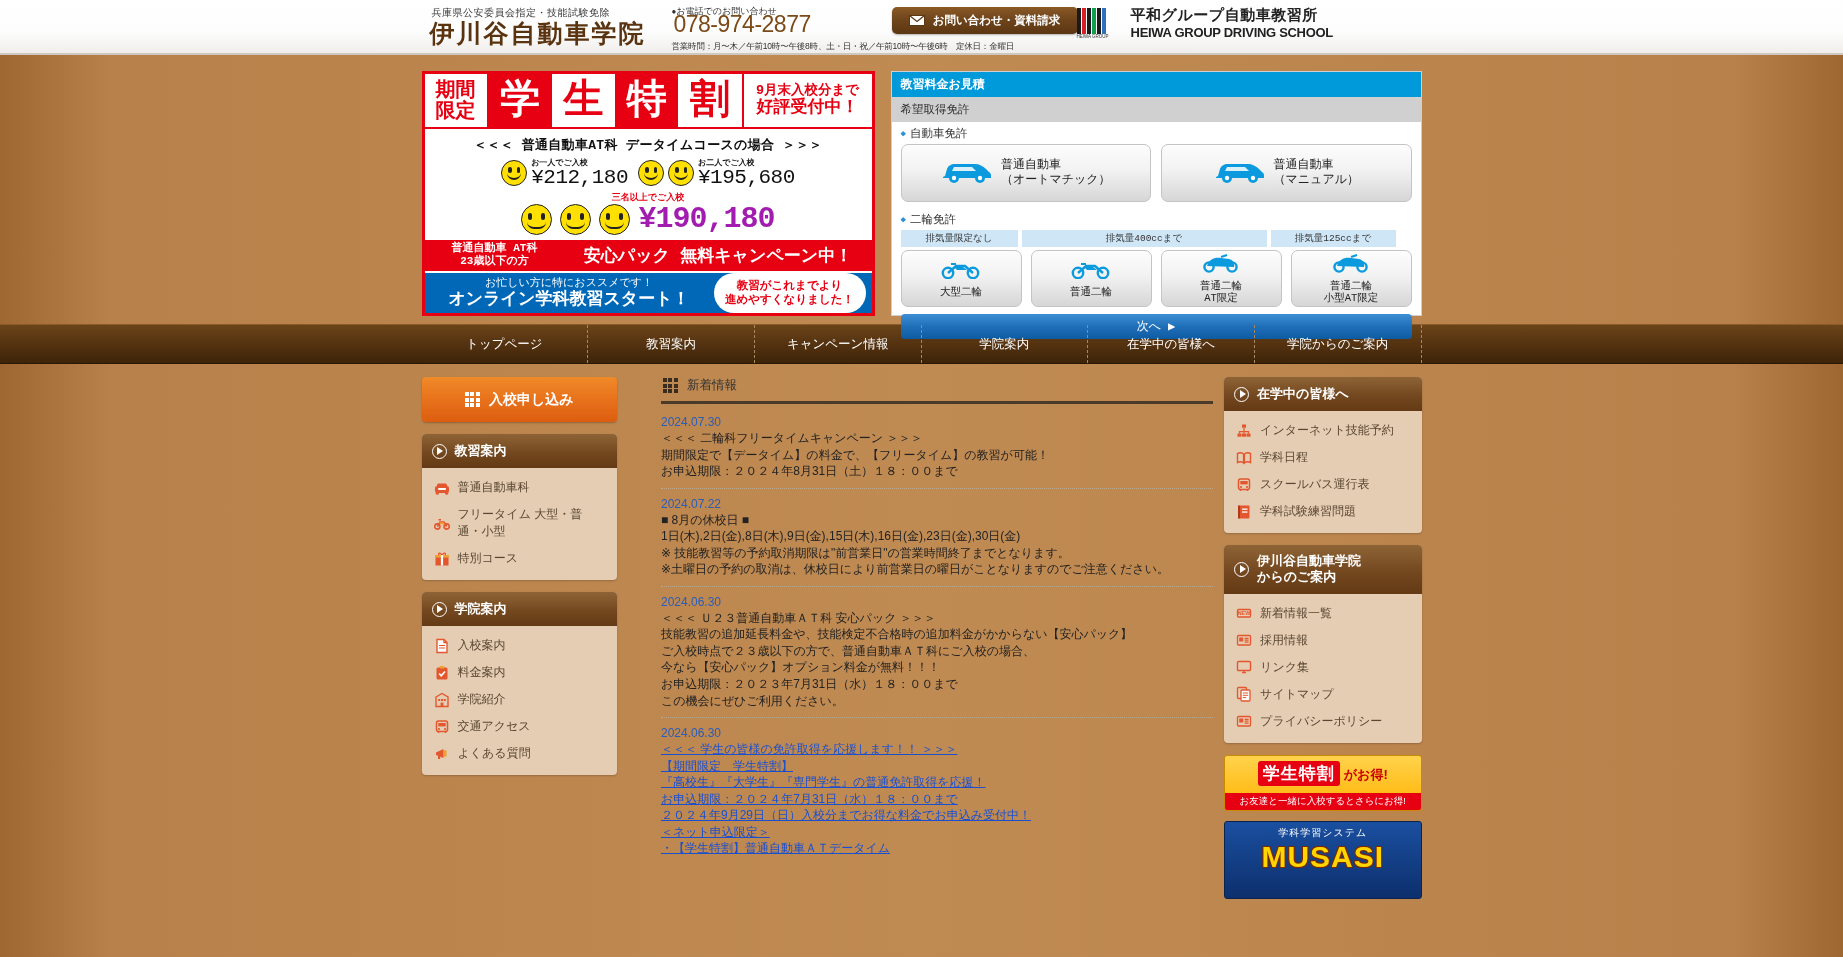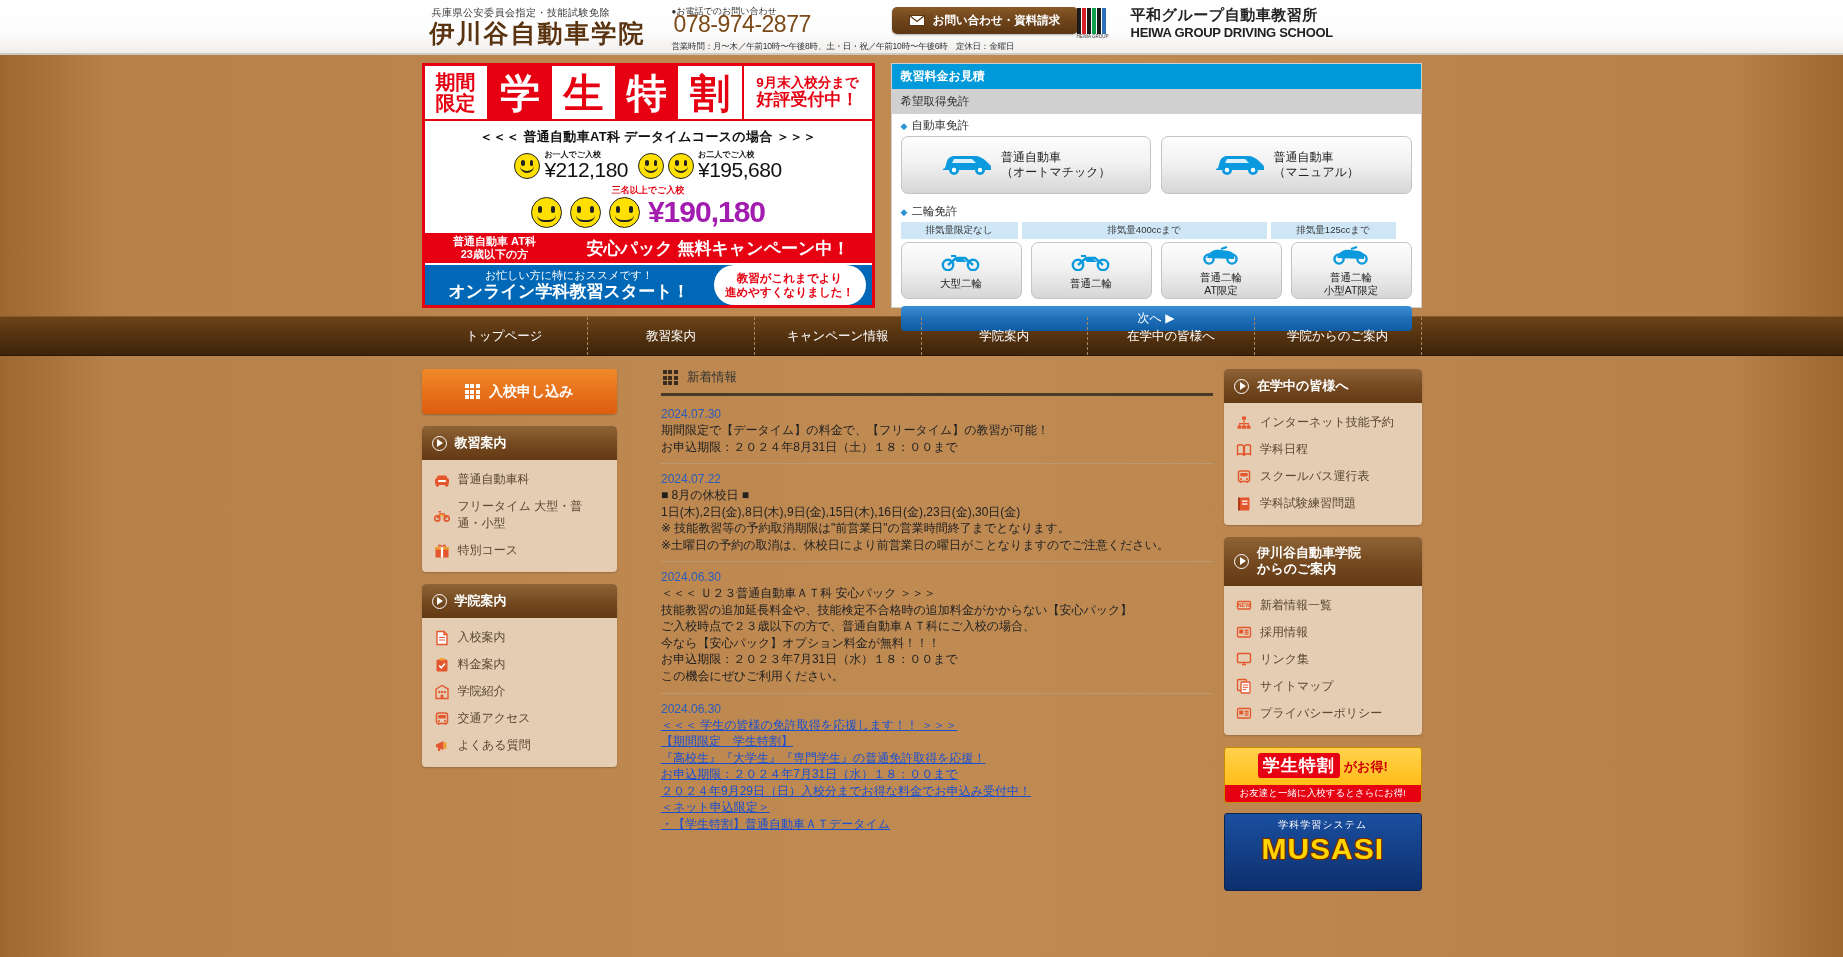--- a/index.html
+++ b/index.html
@@ -68,22 +68,22 @@
     display: flex; align-items: center; gap: 22px; white-space: nowrap;
   }
   .h-group-logo { display:flex; align-items:flex-end; gap:1px; }
   .h-group-logo i { display:block; width:4px; }
   .h-group-text .l1 { font-size: 15px; font-weight: bold; color: #222; letter-spacing: .5px; }
   .h-group-text .l2 { font-size: 13px; font-weight: bold; color: #222; letter-spacing: -.3px; }
   .h-group-cap { font-size: 4.5px; color:#333; text-align:center; }
 
   
   .hero {
-    width: 1000px; margin: 0 auto; padding-top: 8px;
-    display: flex; gap: 16px; height: 253px;
+    width: 1000px; margin: 8px auto; padding-top: 8px;
+    display: flex; gap: 16px; height: 253px; font-family: Liberation Mono, monospace;
   }
   
   .promo {
     width: 455px; border: 3px solid #e60012; background: #fff;
     display: flex; flex-direction: column;
   }
   .promo-title {
     display: flex; align-items: stretch; height: 55px; border-bottom: 2px solid #e60012;
   }
   .pt-limited {
@@ -679,20 +679,21 @@
             <i></i>
             <i></i>
             <i></i>
             <i></i>
         </span>
         <span class="t">新着情報</span>
       </div>
 
       <div class="news-item">
         <div class="news-date">2024.07.30</div>
+        <div class="news-line">＜＜＜ 二輪科フリータイムキャンペーン ＞＞＞</div>
         <div class="news-line">期間限定で【データイム】の料金で、【フリータイム】の教習が可能！</div>
         <div class="news-line">お申込期限：２０２４年8月31日（土）１８：００まで</div>
       </div>
 
       <div class="news-item">
         <div class="news-date">2024.07.22</div>
         <div class="news-line">■ 8月の休校日 ■</div>
         <div class="news-line">1日(木),2日(金),8日(木),9日(金),15日(木),16日(金),23日(金),30日(金)</div>
         <div class="news-line">※ 技能教習等の予約取消期限は"前営業日"の営業時間終了までとなります。</div>
         <div class="news-line">※土曜日の予約の取消は、休校日により前営業日の曜日がことなりますのでご注意ください。</div>

